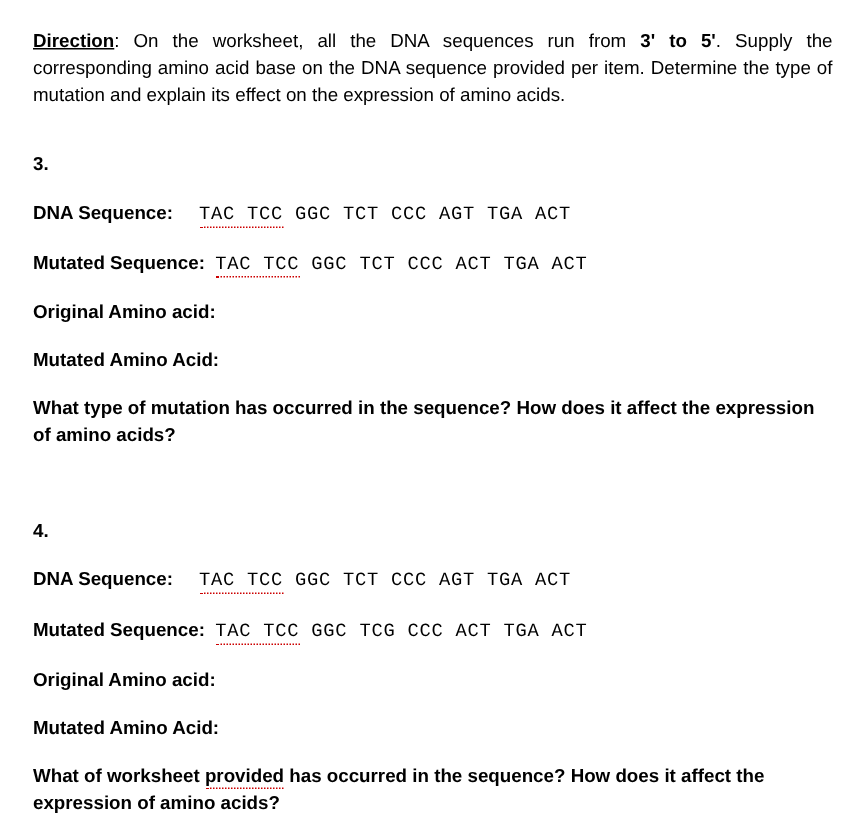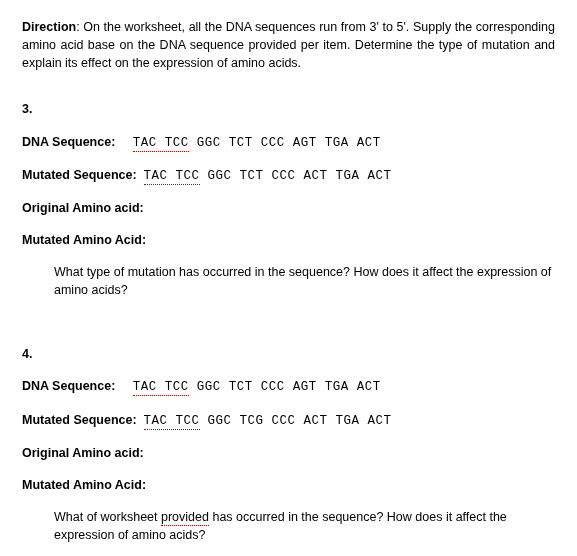--- a/index.html
+++ b/index.html
@@ -12,46 +12,46 @@
     width: 577px;
     box-sizing: border-box;
     line-height: 1.45;
   }
   .direction-block {
     text-align: justify;
     margin-bottom: 28px;
   }
   .direction-label {
     font-weight: bold;
+    text-decoration: underline;
   }
   .fraction-run {
-    font-weight: normal;
+    font-weight: bold;
   }
   .q-num {
     font-weight: bold;
     margin-bottom: 14px;
   }
   .row {
     margin-bottom: 14px;
     font-weight: bold;
   }
   .row .val {
     font-weight: normal;
     font-family: "Courier New", Courier, monospace;
     letter-spacing: 0.5px;
     text-align: right;
   }
   .underline-red {
     border-bottom: 1px dotted #c00;
     padding-bottom: 1px;
   }
   .question-text {
-    font-weight: normal;
+    font-weight: bold;
     margin-bottom: 28px;
-    margin-left: 32px;
   }
   .mutation-red {
     border-bottom: 1px dotted #c00;
     padding-bottom: 1px;
   }
   .section-gap {
     height: 18px;
   }
 </style>
 </head>

